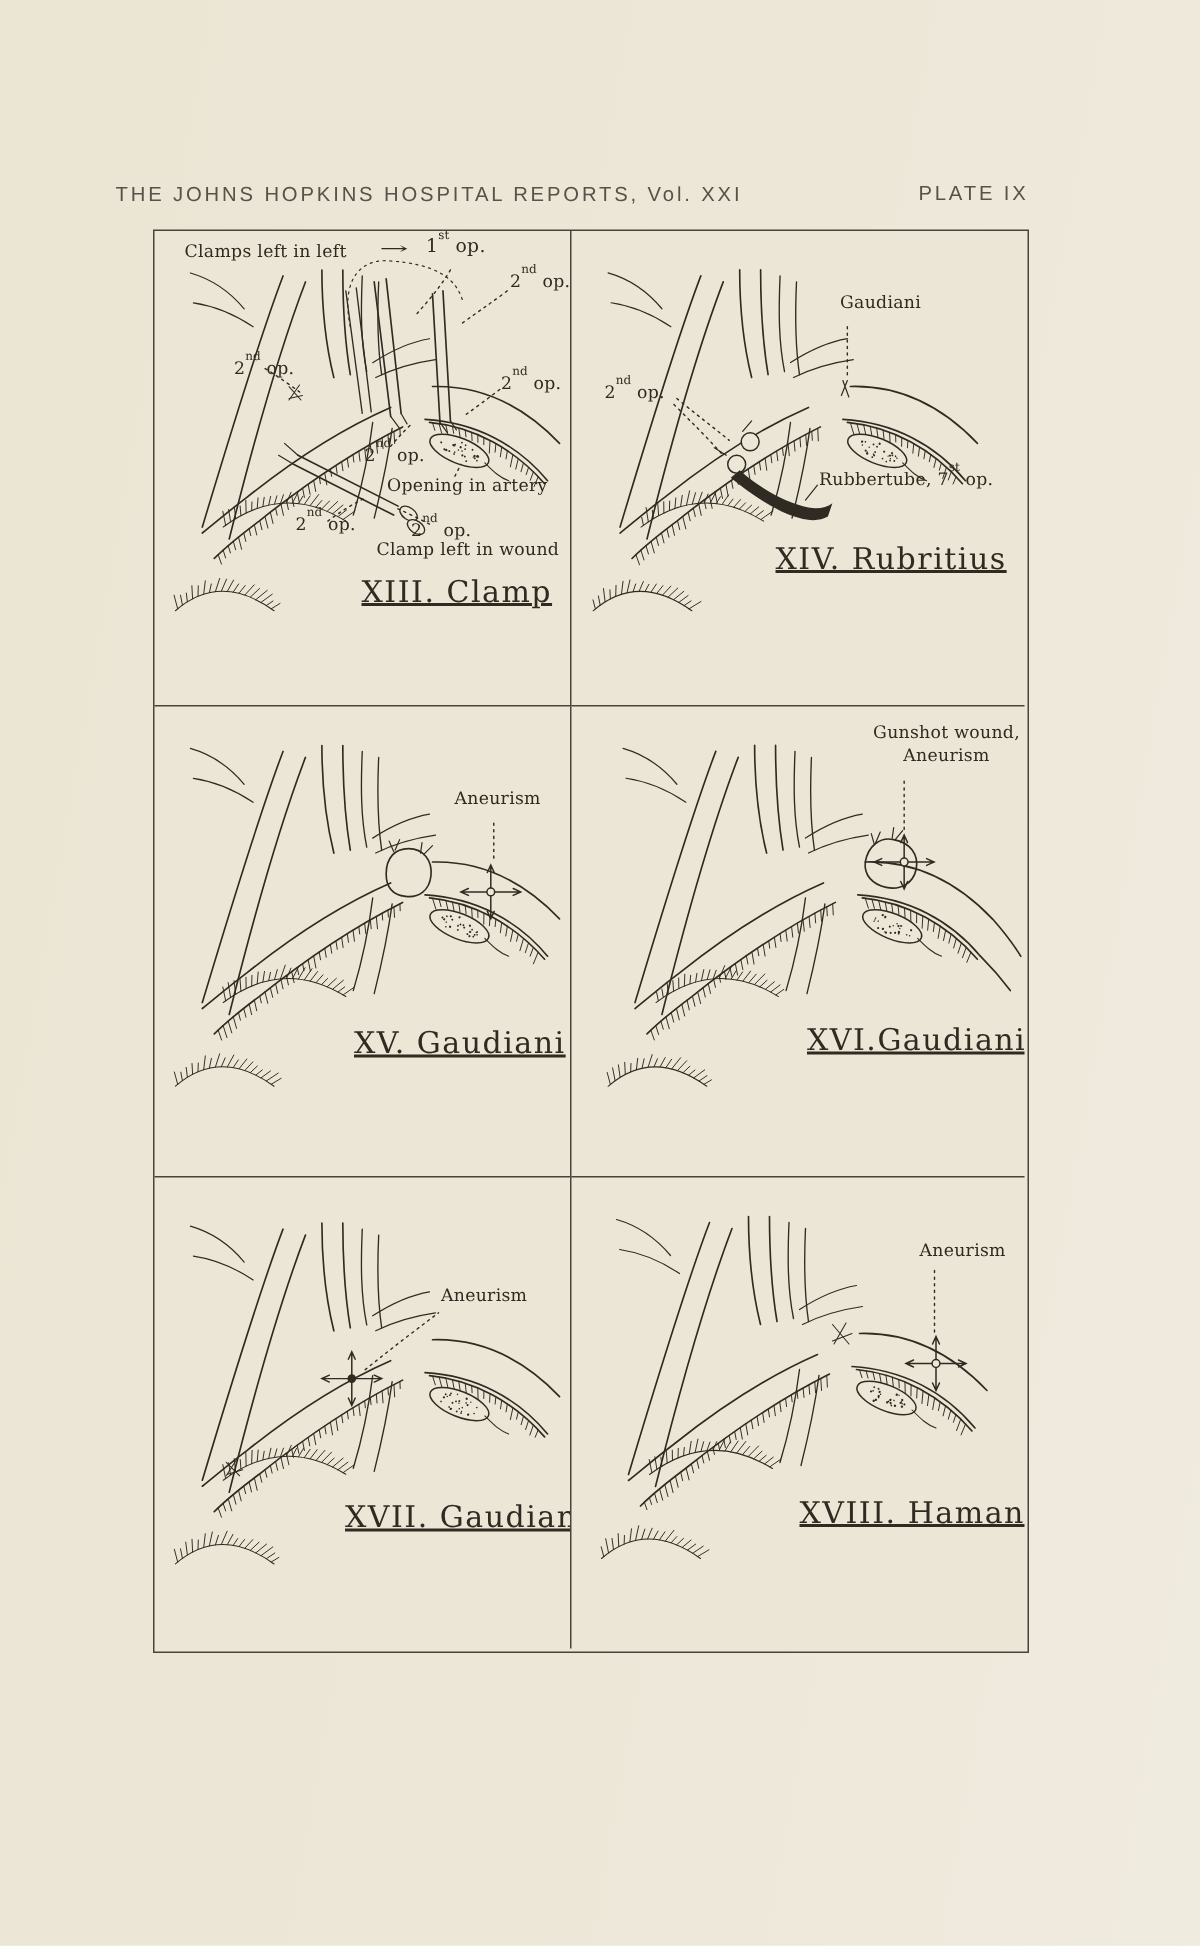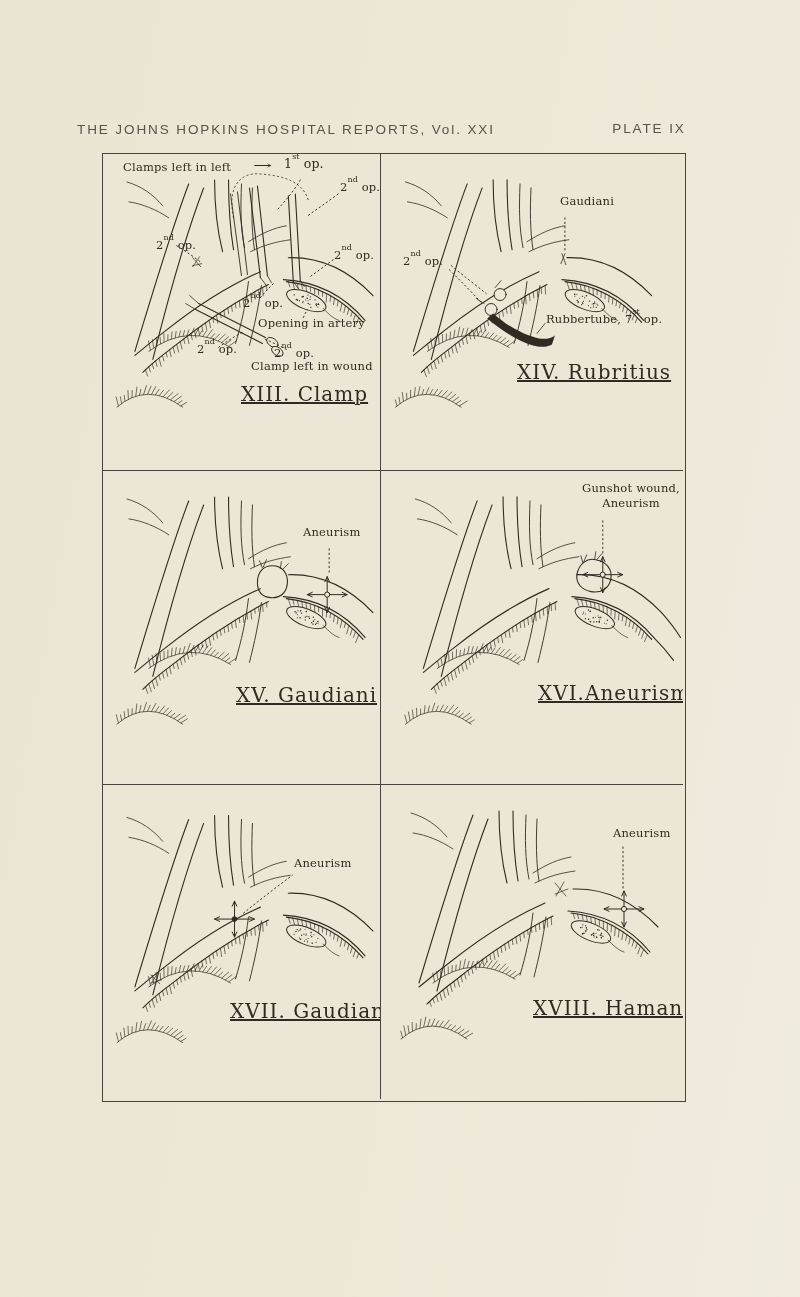--- a/index.html
+++ b/index.html
@@ -352,21 +352,21 @@
           <path d="M192,92 l-2,-7 m3,6 l3,-7" stroke-width="0.8"></path>
           <path d="M204,88 l1,-7 m1,8 l5,-6" stroke-width="0.8"></path>
           <path d="M192 104L232 104M227.0 101.7L232 104L227.0 106.3M197.0 106.3L192 104L197.0 101.7" stroke-width="1"></path>
           <path d="M212 86L212 122M214.3 117.0L212 122L209.7 117.0M209.7 91.0L212 86L214.3 91.0" stroke-width="1"></path>
           <circle cx="212" cy="104" r="2.6" fill="#ece7d7" stroke-width="1"></circle>
           <path d="M212,50 L212,84" stroke-width="0.95" stroke-dasharray="1.4 3"></path>
         </g>
       </svg>
     <div class="ann ctr" style="left:198px;top:10px;width:104px"><span>Gunshot wound,</span></div>
     <div class="ann ctr" style="left:198px;top:25px;width:104px"><span>Aneurism</span></div>
-    <div class="caption" style="left:157px;top:210px">XVI.Aneurism</div>
+    <div class="caption" style="left:157px;top:210px">XVI.Gaudiani</div>
   </div>
 
   <div class="panel cr">
     <svg class="art" id="art4" viewBox="0 0 278 314">
         <g fill="none" stroke="#302b22" stroke-linecap="round" transform="translate(0,4)">
           <path d="M86,30 C70,72 50,138 32,198" stroke-width="1.1"></path>
           <path d="M101,34 C85,76 66,142 50,206" stroke-width="1.1"></path>
           <path d="M60,52 C50,40 38,32 24,28" stroke-width="0.8"></path>
           <path d="M66,64 C54,56 40,50 26,48" stroke-width="0.8"></path>
           <path d="M112,26 C112,52 114,74 120,98" stroke-width="1.1"></path>

